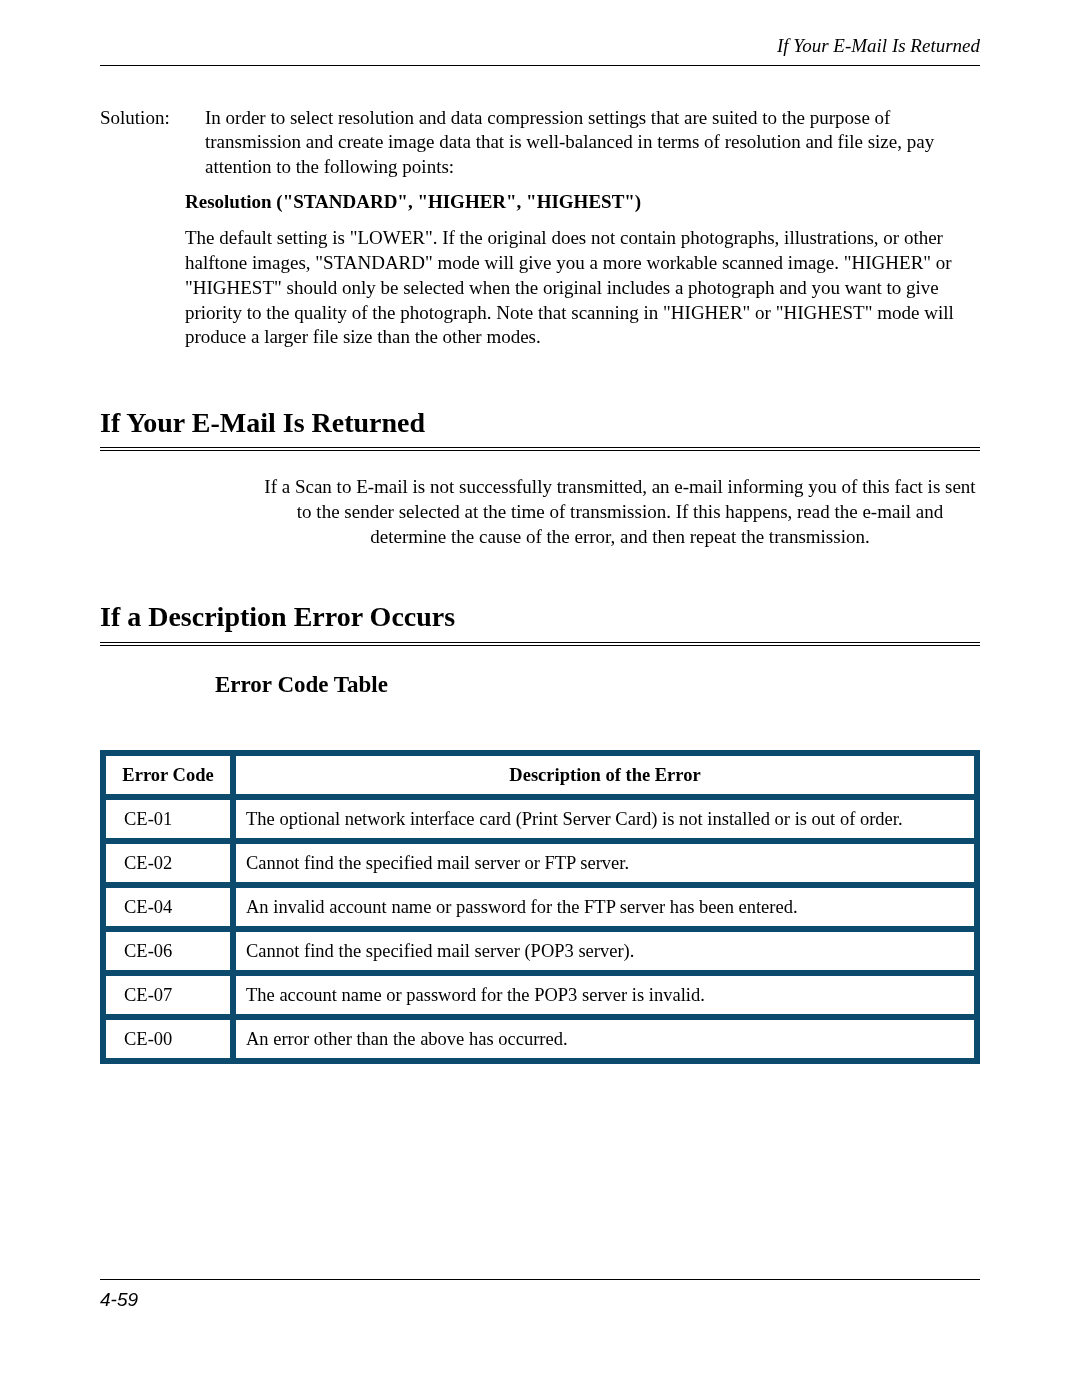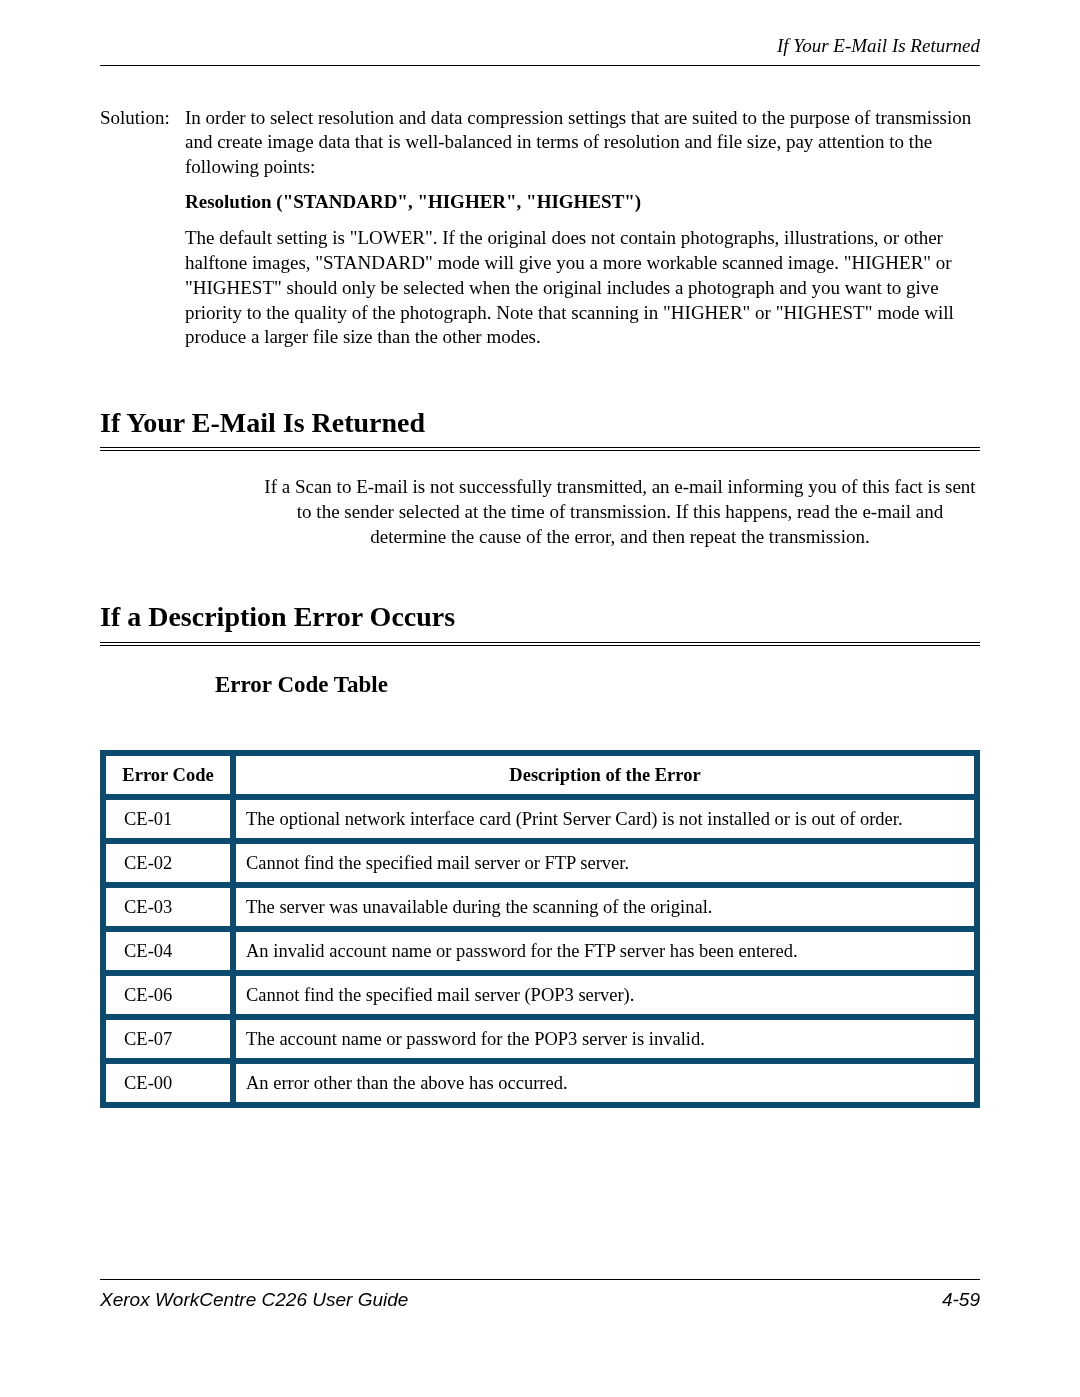--- a/index.html
+++ b/index.html
@@ -20,20 +20,21 @@
     border-bottom: 1.5px solid #000;
     padding-bottom: 6px;
     text-align: right;
     font-style: italic;
     font-size: 19px;
     margin-bottom: 40px;
   }
   .solution-block {
     display: flex;
     margin-bottom: 0;
+    gap: 20px;
   }
   .solution-label {
     width: 85px;
     flex-shrink: 0;
     text-align: left;
   }
   .solution-text {
     flex: 1;
   }
   .bold-sub {
@@ -130,40 +131,35 @@
       <tbody id="error-tbody">
           <tr>
             <td>CE-01</td>
             <td>The optional network interface card (Print Server Card) is not installed or is out  of order.</td>
           </tr>
           <tr>
             <td>CE-02</td>
             <td>Cannot find the specified mail server or FTP server.</td>
           </tr>
           <tr>
-            <td>CE-03</td>
-            <td>The server was unavailable during the scanning of the original.</td>
-          </tr>
-          <tr>
             <td>CE-04</td>
             <td>An invalid account name or password for the FTP server has been entered.</td>
           </tr>
           <tr>
             <td>CE-06</td>
             <td>Cannot find the specified mail server (POP3 server).</td>
           </tr>
           <tr>
             <td>CE-07</td>
             <td>The account name or password for the POP3 server is invalid.</td>
           </tr>
           <tr>
             <td>CE-00</td>
             <td>An error other than the above has occurred.</td>
           </tr>
         </tbody>
     </table>
   </div>
 
   <div class="footer">
-    <span>Xerox WorkCentre C226 User Guide</span>
     <span>4-59</span>
   </div>
 </div>
 
 </body></html>

